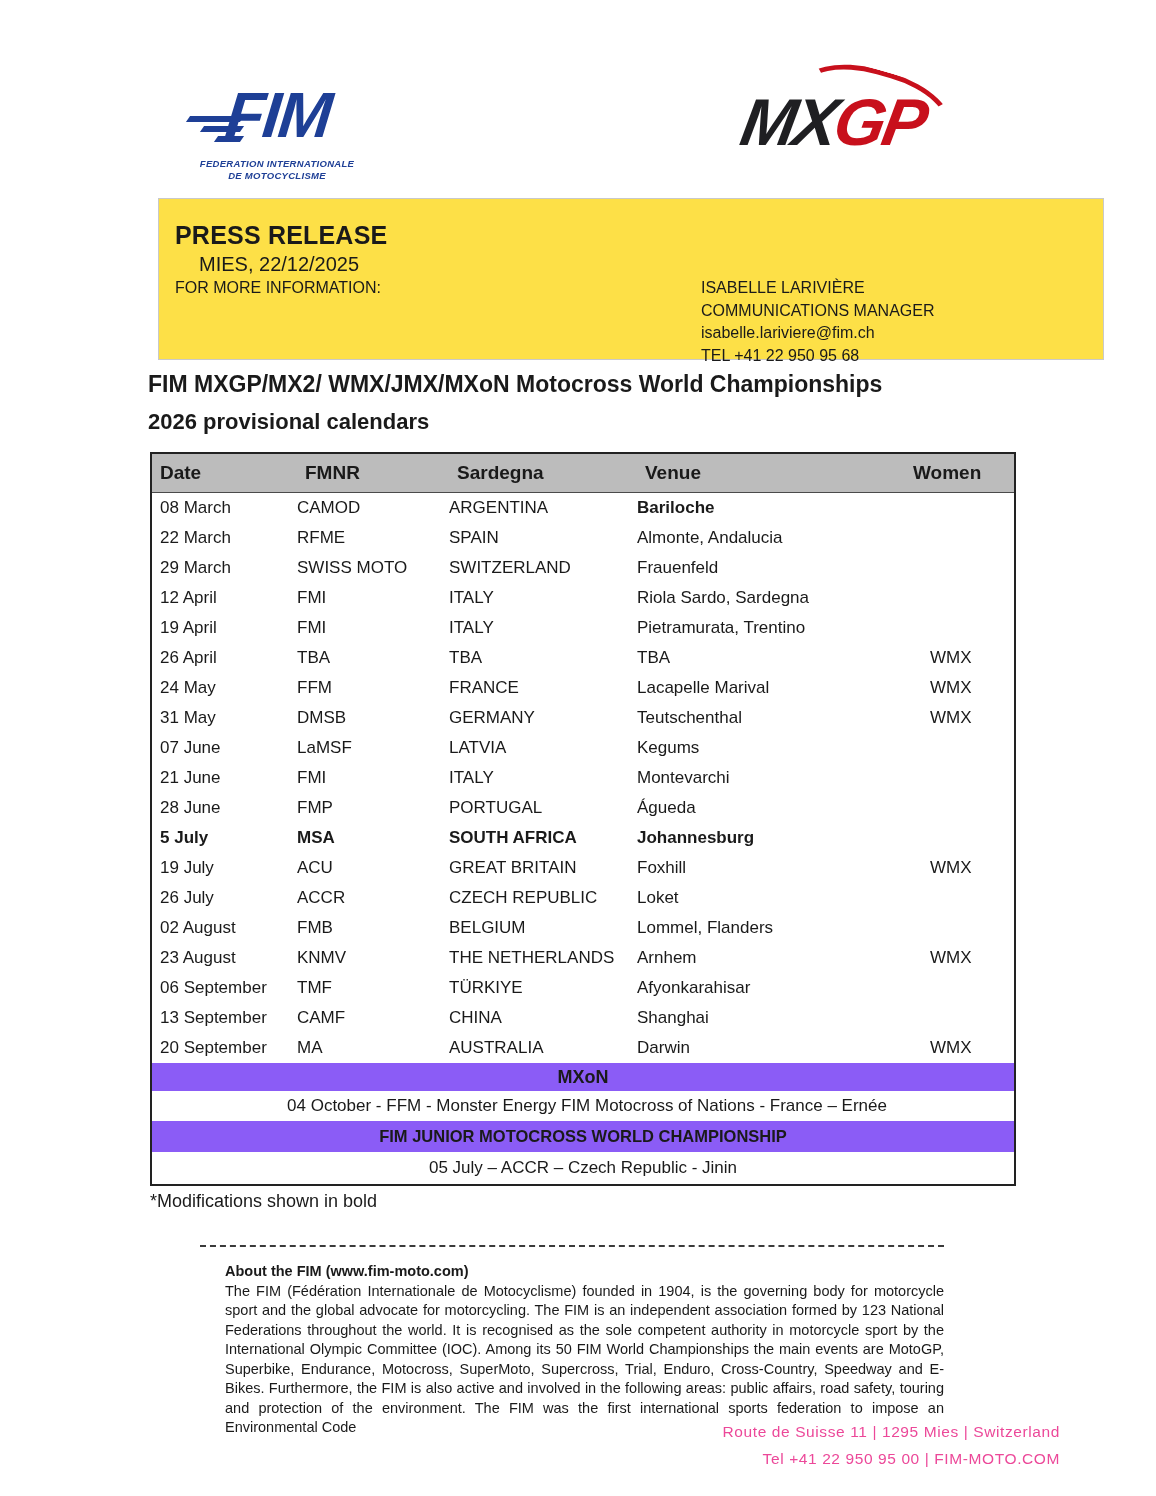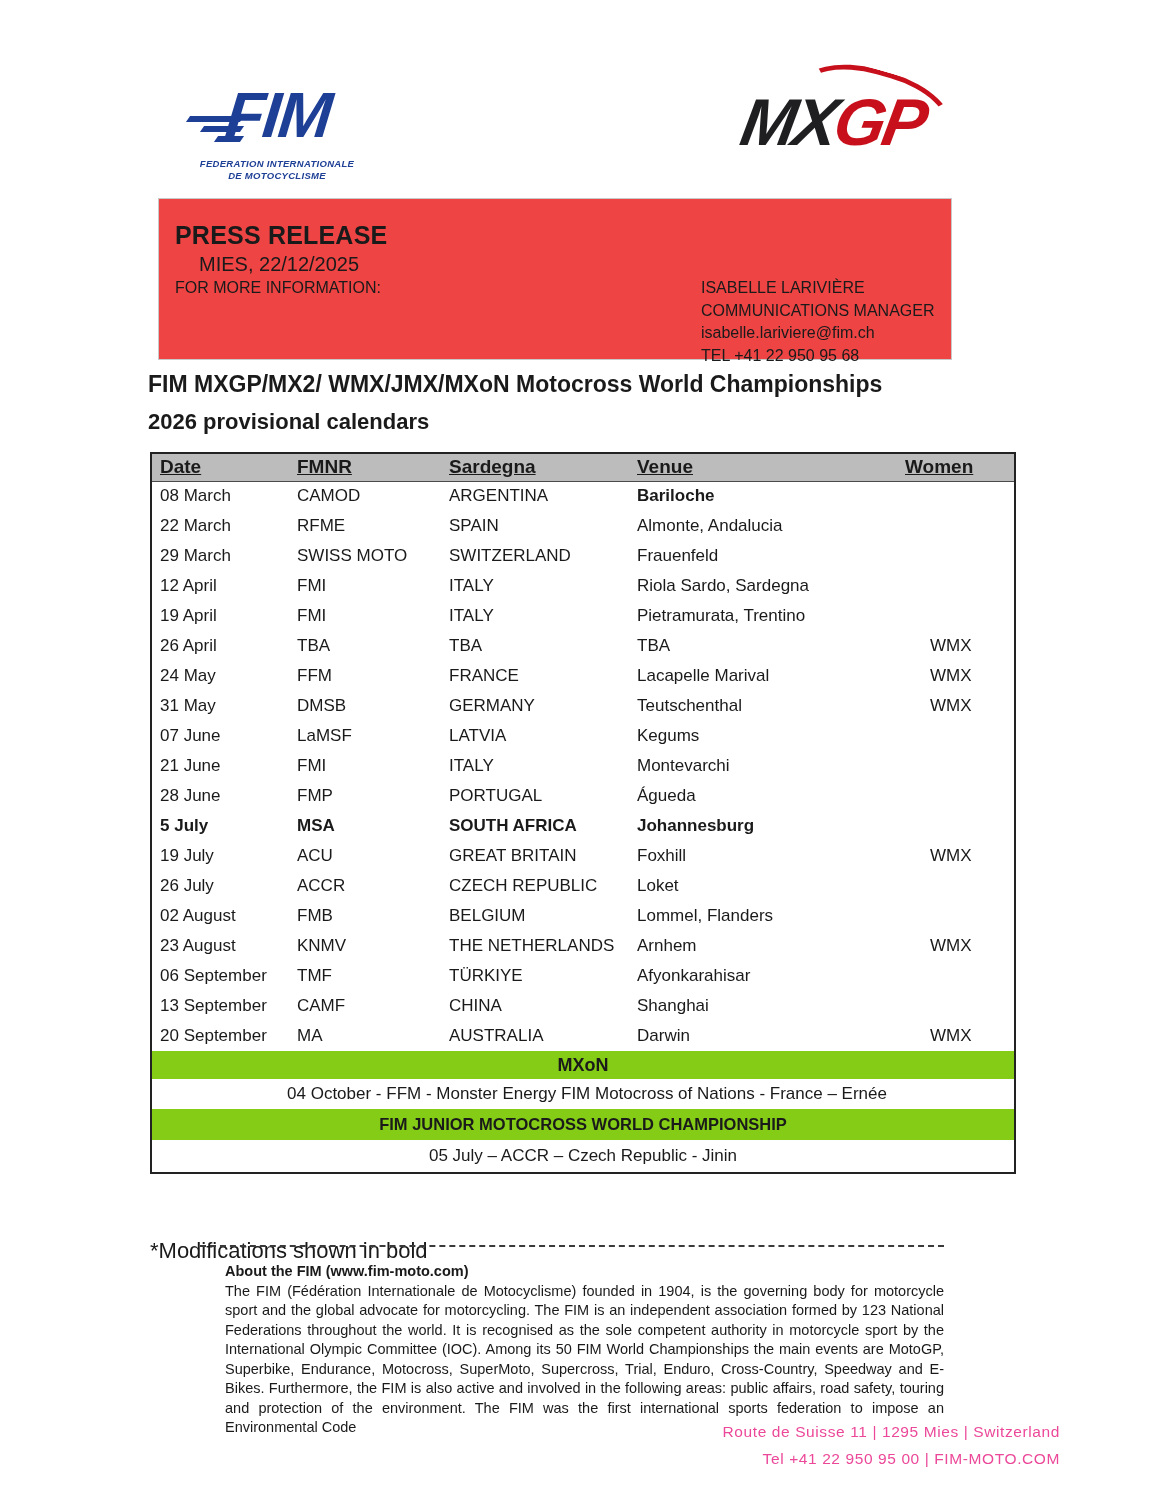--- a/index.html
+++ b/index.html
@@ -40,57 +40,57 @@
   .mxgp-text .mx { color: #1f1f22; }
   .mxgp-text .gp { color: #c8101c; }
   .mxgp-swoosh {
     position: absolute; left: 52px; top: -14px; width: 160px; height: 80px;
     border: 5px solid transparent; border-top: 5px solid #c8101c;
     border-radius: 50% / 55%; transform: rotate(16deg);
   }
 
   
   .press-box {
-    left: 158px; top: 198px; width: 794px; height: 162px;
-    border: 1px solid #c9c9c9; background: #ef4444;
+    left: 158px; top: 198px; width: 946px; height: 162px;
+    border: 1px solid #c9c9c9; background: #fde047;
     padding: 22px 0 0 16px;
   }
   .press-title { font-size: 25px; font-weight: bold; letter-spacing: 0.2px; }
   .press-date { font-size: 20px; margin-top: 3px; margin-left: 24px; }
   .press-info { font-size: 16px; margin-top: 3px; }
   .press-contact { position: absolute; left: 542px; top: 78px; font-size: 16px; line-height: 22.5px; }
 
   
   .doc-title { left: 148px; top: 371px; width: 870px; font-size: 23px; font-weight: bold; }
   .doc-subtitle { left: 148px; top: 409px; width: 870px; font-size: 22px; font-weight: bold; }
 
   
   .cal-wrap { left: 150px; top: 452px; width: 866px; border: 2px solid #222; }
   table.cal { width: 100%; border-collapse: collapse; table-layout: fixed; }
   table.cal col.c1 { width: 145px; }
   table.cal col.c2 { width: 152px; }
   table.cal col.c3 { width: 188px; }
   table.cal col.c4 { width: 268px; }
   table.cal th {
     background: #bcbcbc; height: 27px; font-size: 19px; font-weight: bold;
-    text-align: left; border-bottom: 1px solid #4a4a4a; padding: 0; text-decoration: underline;
+    text-align: left; border-bottom: 1px solid #4a4a4a; padding: 8px;
   }
   table.cal td { height: 30px; font-size: 17px; padding: 0; vertical-align: middle; }
   table.cal th:first-child, table.cal td:first-child { padding-left: 8px; }
   table.cal td:nth-child(5) { padding-left: 25px; }
   table.cal td.b { font-weight: bold; }
   .band { text-align: center; }
-  .band-gray { background: #84cc16; font-weight: bold; }
+  .band-gray { background: #8b5cf6; font-weight: bold; }
   .band-mxon { height: 28px; line-height: 28px; font-size: 18px; }
   .band-row1 { height: 30px; line-height: 30px; font-size: 17px; padding-left: 8px; }
   .band-jmx { height: 31px; line-height: 31px; font-size: 16.5px; }
   .band-row2 { height: 32px; line-height: 32px; font-size: 17px; }
 
   
-  .mods-note { left: 150px; top: 1238px; font-size: 22px; }
+  .mods-note { left: 150px; top: 1191px; font-size: 18px; }
   .dash-sep { left: 200px; top: 1245px; width: 744px; border-top: 2px dashed #3a3a3a; }
   .about { left: 225px; top: 1262px; width: 719px; font-size: 14.5px; line-height: 19.5px; }
   .about-h { font-weight: bold; }
   .about-b { text-align: justify; }
 
   
   .footer {
     right: 96px; top: 1418px; text-align: right;
     color: #ec4899; font-size: 15.5px; line-height: 27px; letter-spacing: 0.6px;
   }

